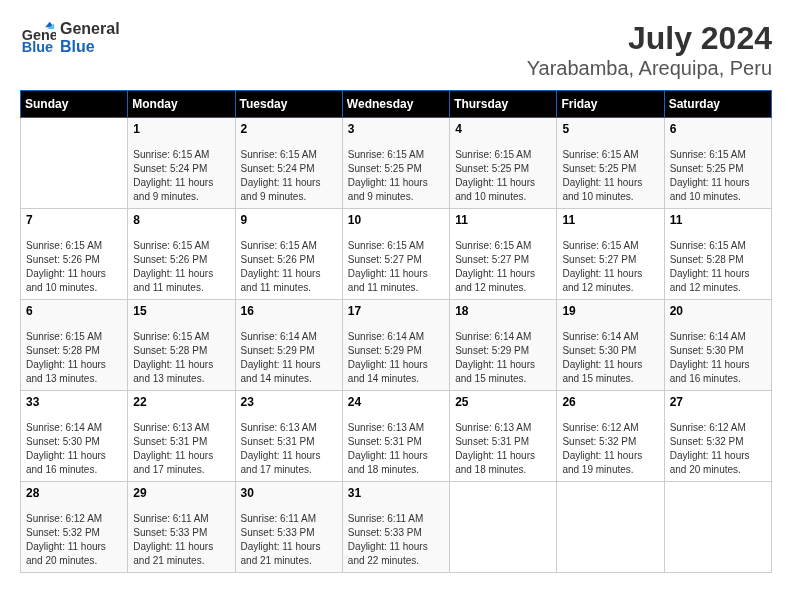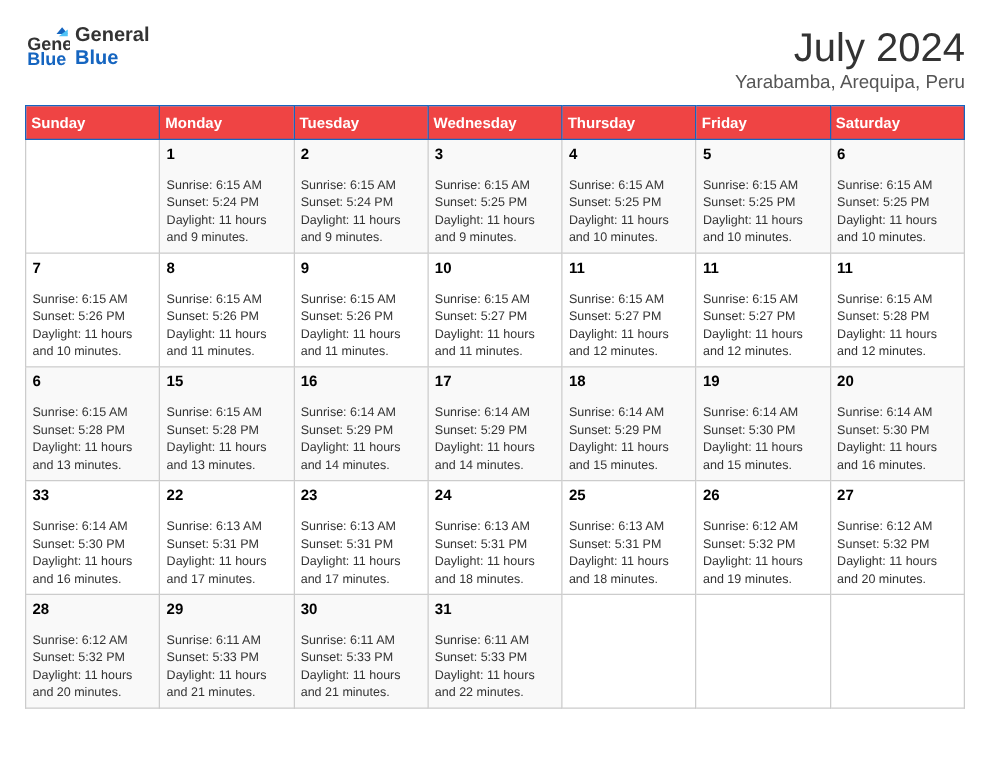--- a/index.html
+++ b/index.html
@@ -23,34 +23,34 @@
     }
     .logo-icon {
       width: 36px;
       height: 36px;
     }
     .title-section {
       text-align: right;
     }
     .month-year {
       font-size: 32px;
-      font-weight: normal;
+      font-weight: bold;
       color: #333;
     }
     .location {
-      font-size: 15px;
+      font-size: 20px;
       color: #555;
     }
     table {
       width: 100%;
       border-collapse: collapse;
       font-size: 11px;
     }
     thead tr th {
-      background-color: #ef4444;
+      background-color: #000000;
       color: #fff;
       padding: 6px 4px;
       text-align: left;
       font-size: 12px;
       border: 1px solid #1565c0;
     }
     tbody tr td {
       border: 1px solid #ccc;
       padding: 4px 5px;
       vertical-align: top;

